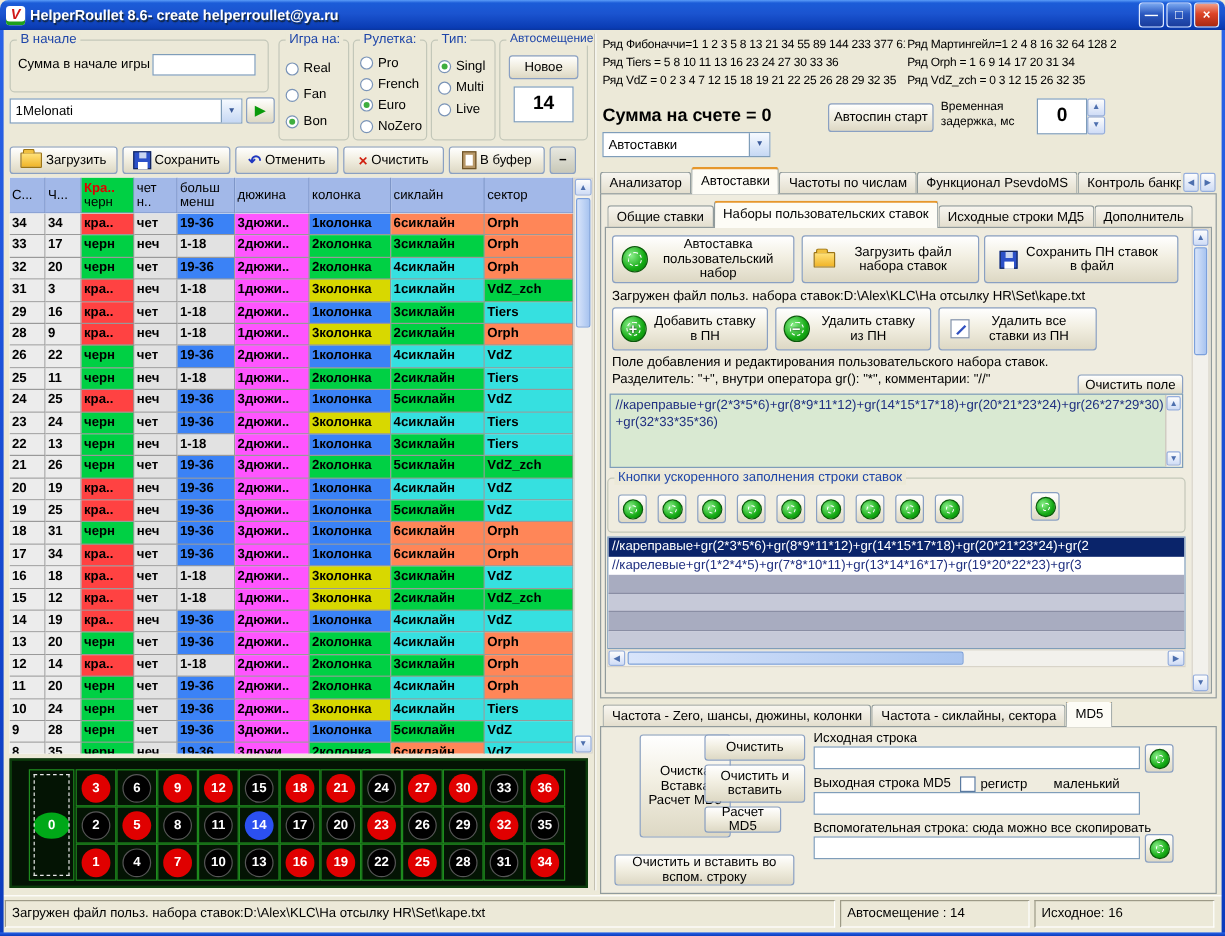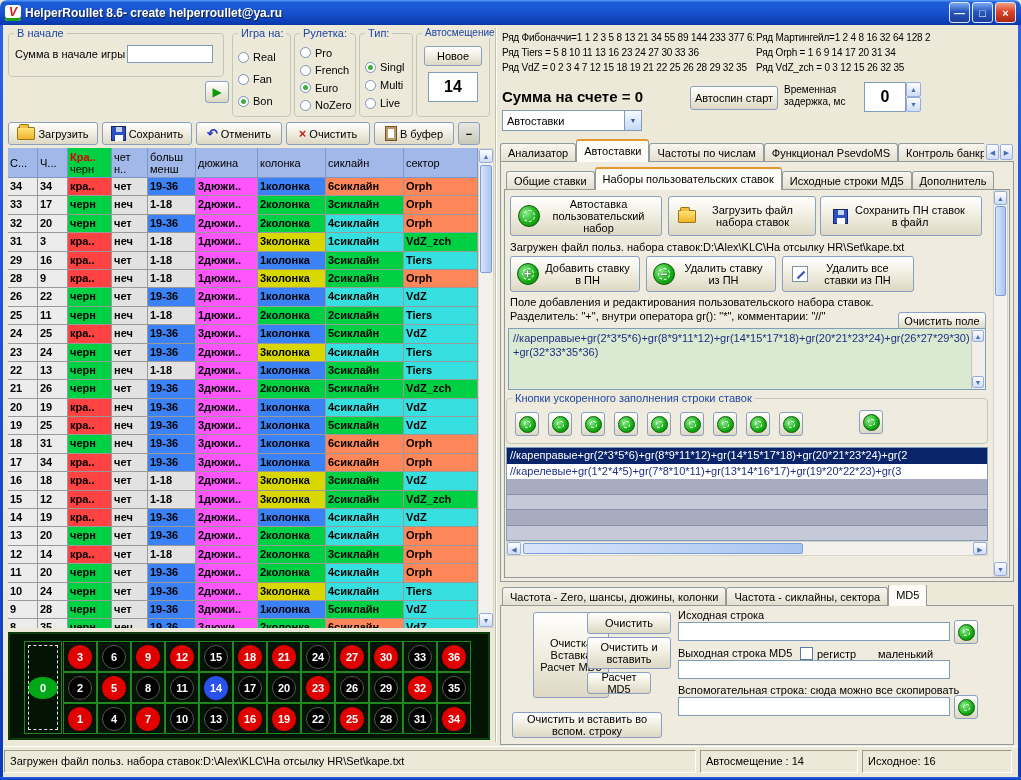--- a/index.html
+++ b/index.html
@@ -157,20 +157,26 @@
         </span>
     </span>
   </div>
 
   <div class="gb" style="left:8px;top:33px;width:216px;height:44px">
     <span class="gb-lbl">В начале</span>
     <span class="lbl" style="left:6px;top:14px">Сумма в начале игры</span>
     <input class="txt" style="left: 118px; top: 11px; width: 86px; height: 18px;">
   </div>
 
+  <div class="combo" style="left:8px;top:82px;width:194px;height:21px">
+    <span class="combo-val">1Melonati</span>
+    <span class="combo-arrow">
+        <span>▼</span>
+      </span>
+  </div>
   <div class="btn" style="left:205px;top:81px;width:24px;height:22px">
     <span class="play">▶</span>
   </div>
 
   <div class="gb" style="left:232px;top:33px;width:59px;height:84px">
     <span class="gb-lbl">Игра на:</span>
     <div class="radios" style="left:5px;top:12px;right:1px;bottom:4px;justify-content:space-around">
         <div class="radio-row">
           <span class="rdot"></span>
           <span>Real</span>
@@ -201,21 +207,21 @@
           <span>Euro</span>
         </div>
         <div class="radio-row">
           <span class="rdot"></span>
           <span>NoZero</span>
         </div>
       </div>
   </div>
   <div class="gb" style="left:359px;top:33px;width:54px;height:84px">
     <span class="gb-lbl">Тип:</span>
-    <div class="radios" style="left:5px;top:12px;right:1px;bottom:4px;justify-content:flex-end">
+    <div class="radios" style="left:5px;top:12px;right:1px;bottom:4px;justify-content:flex-start">
         <div class="radio-row">
           <span class="rdot on"></span>
           <span>Singl</span>
         </div>
         <div class="radio-row">
           <span class="rdot"></span>
           <span>Multi</span>
         </div>
         <div class="radio-row">
           <span class="rdot"></span>

